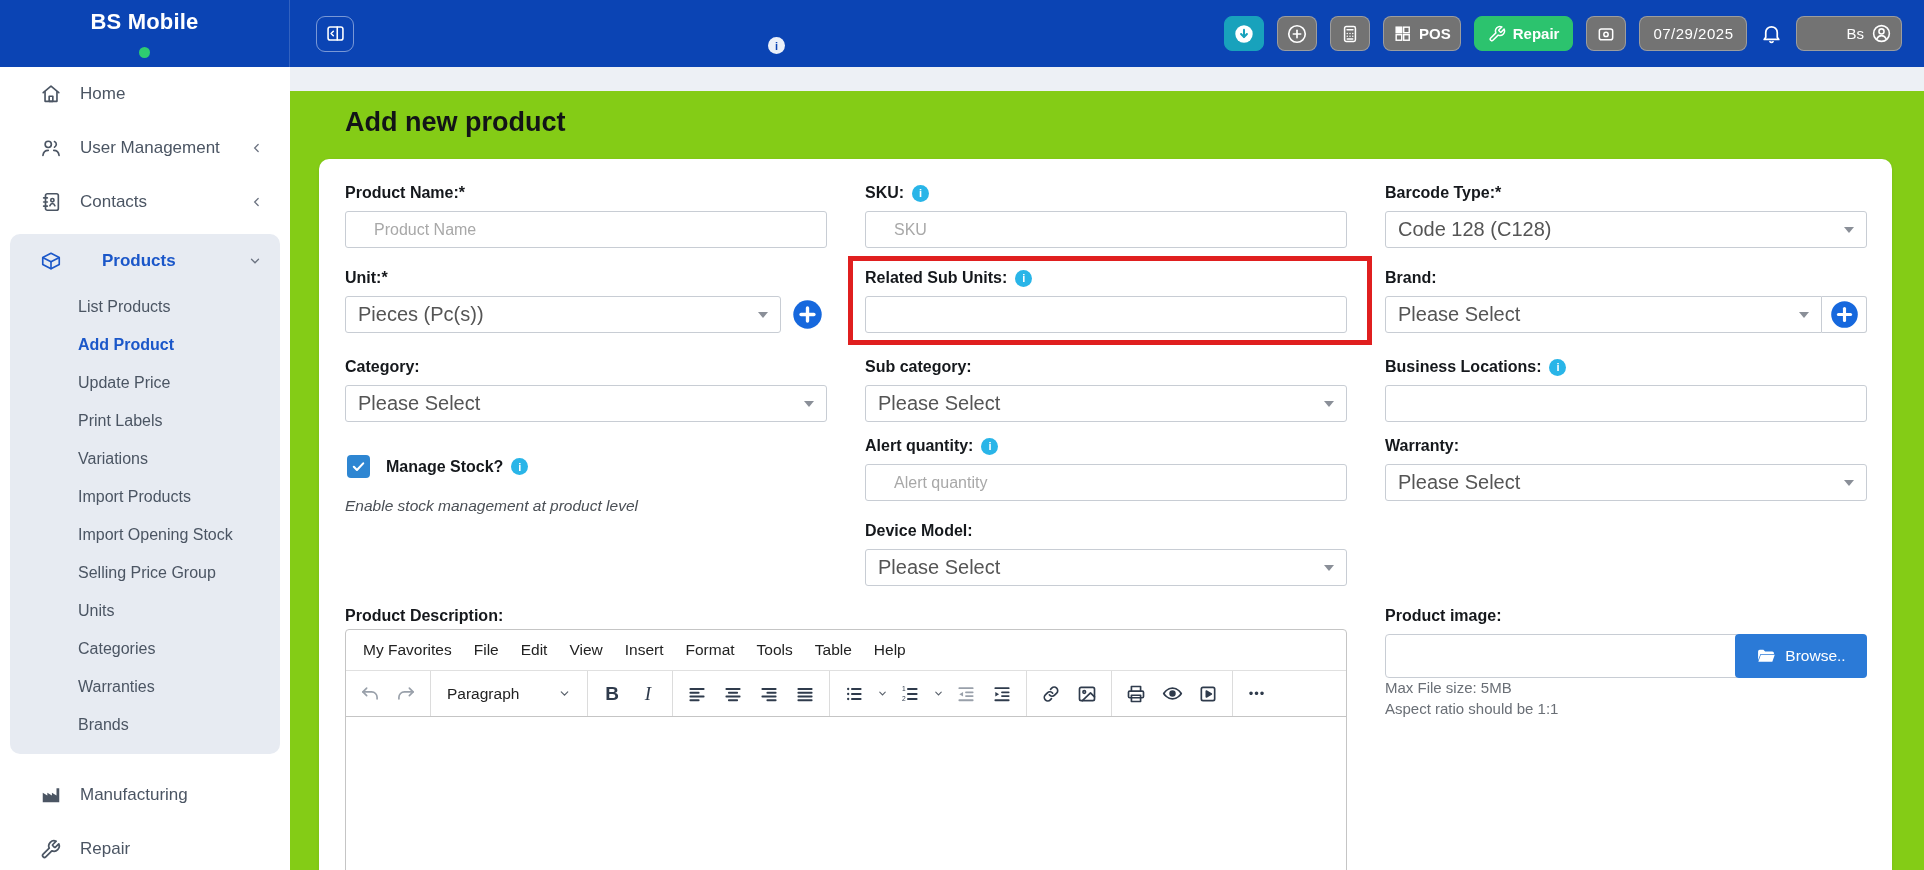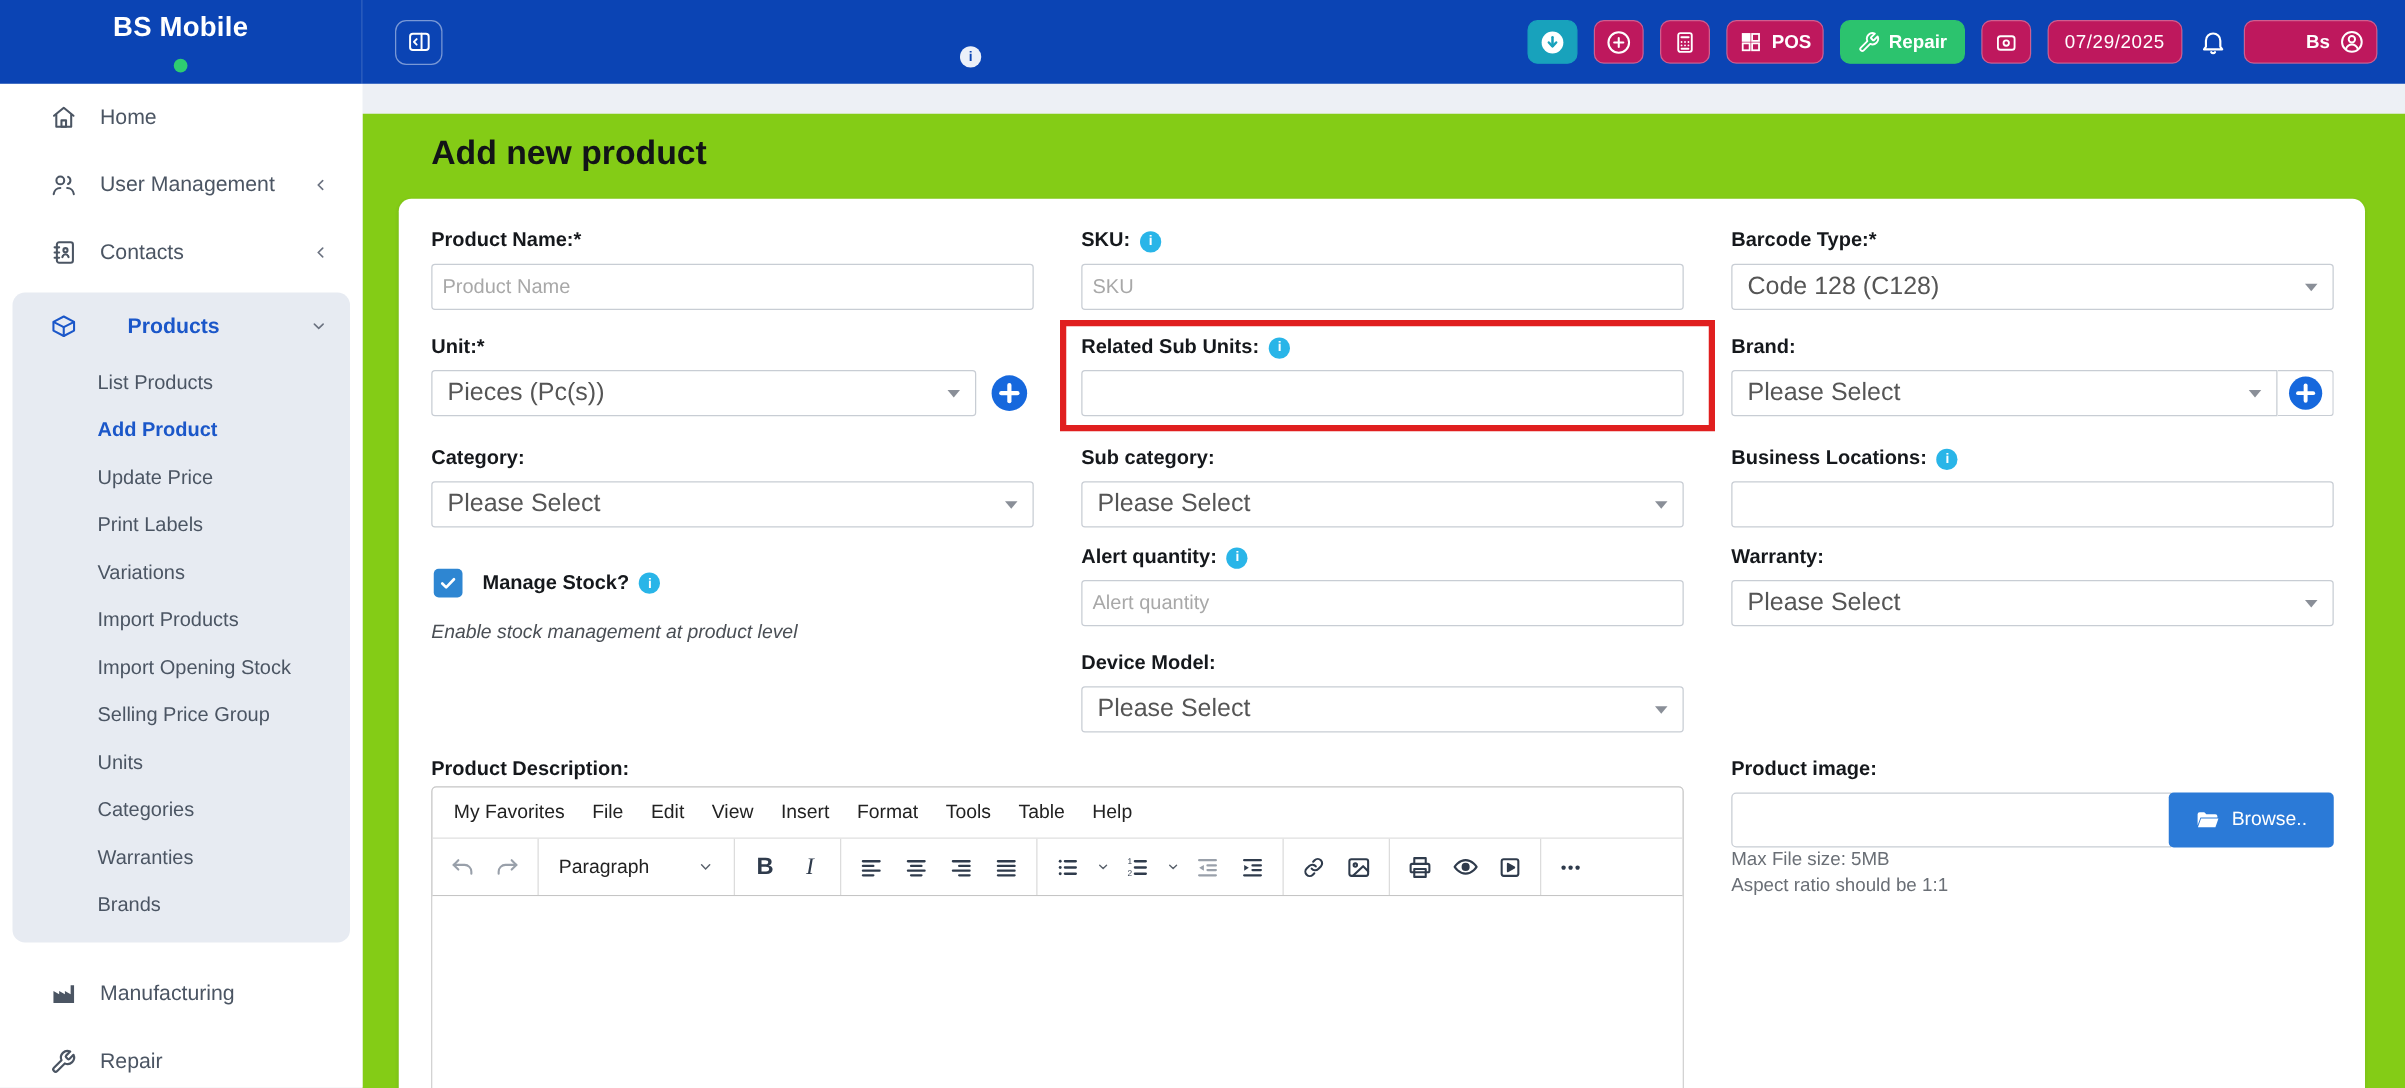--- a/index.html
+++ b/index.html
@@ -14,29 +14,29 @@
   .brand { color:#fff; font-size:22px; font-weight:bold; letter-spacing:.2px; }
   .brand-dot { width:11px; height:11px; border-radius:50%; background:#2ecc71; margin-top:3px; }
   .collapse-btn { margin-left:26px; width:38px; height:36px; border-radius:9px;
     border:1px solid rgba(255,255,255,.45); background:transparent; color:#fff;
     display:flex; align-items:center; justify-content:center; cursor:pointer; }
   .tb-center-info { position:absolute; left:768px; top:37px; width:17px; height:17px;
     border-radius:50%; background:rgba(255,255,255,.92); color:#0b44b4;
     font-size:11px; font-weight:bold; display:flex; align-items:center; justify-content:center; }
   .tb-right { margin-left:auto; margin-right:22px; display:flex; align-items:center; gap:13px; }
   .tb-btn { height:35px; border-radius:8px; border:1px solid rgba(255,255,255,.30);
-    background:#be185d; color:#fff; display:flex; align-items:center; justify-content:center;
+    background:#737373; color:#fff; display:flex; align-items:center; justify-content:center;
     padding:0 9px; gap:7px; font-size:15px; cursor:pointer; }
   .tb-btn.square { width:40px; padding:0; }
   .tb-btn.teal { background:#18a2bc; border-color:#18a2bc; width:40px; padding:0; }
   .tb-btn.green { background:#2cc36e; border-color:#2cc36e; font-weight:bold; padding:0 13px; }
   .tb-btn .lbl { font-weight:bold; }
   .tb-date { font-size:15px; letter-spacing:.5px; padding:0 13px;align-items:center; }
   .tb-bell { color:#fff; display:flex; align-items:center; cursor:pointer; }
-  .tb-user { font-weight:bold;padding-left:40px; }
+  .tb-user { font-weight:normal;padding-left:40px; }
 
   
   .sidebar { position:absolute; left:0; top:67px; width:290px; height:803px;
     background:#ffffff; z-index:20; color:#4b5563; }
   .side-item { height:54px; display:flex; align-items:center; gap:18px;
     padding-left:40px; font-size:17px; position:relative; cursor:pointer; color:#4b5563; }
   .side-item .sicon { width:22px; height:22px; display:flex; align-items:center; color:#4b5563; }
   .side-chev { position:absolute; right:26px; color:#6b7280; display:flex; }
   .prod-block { margin:5px 10px 8px 10px; background:#e7ebf2; border-radius:10px; padding-bottom:10px; }
   .prod-block .side-item { color:#1b57c9; font-weight:bold; padding-left:30px;gap:40px; }
@@ -51,21 +51,21 @@
   .card { position:absolute; left:29px; top:68px; width:1573px; height:980px;
     background:#fff; border-radius:10px; box-shadow:0 1px 3px rgba(20,30,60,.10); }
 
   .fg { position:absolute; width:482px; }
   .flabel { font-size:16px; font-weight:bold; color:#15181c; display:flex;
     align-items:center; gap:8px; margin-bottom:9px; }
   .info { width:17px; height:17px; border-radius:50%; background:#29b5e8; color:#fff;
     font-size:11px; font-weight:bold; display:inline-flex; align-items:center;
     justify-content:center; font-style:normal; cursor:pointer; }
   .tinput { width:100%; height:37px; border:1px solid #c8cdd4; border-radius:3px;
-    padding:0 8px; font-size:16px; color:#444; background:#fff;
+    padding:0 28px; font-size:16px; color:#444; background:#fff;
     font-family:"Liberation Sans", sans-serif; }
   .tinput::placeholder { color:#a8a8a8; }
   .sel { width:100%; height:37px; border:1px solid #c8cdd4; border-radius:3px;
     background:#fff; display:flex; align-items:center; justify-content:space-between;
     padding:0 12px; cursor:pointer; }
   .selval { font-size:20px; color:#555; }
   .sel-arrow { width:0; height:0; border-left:5px solid transparent;
     border-right:5px solid transparent; border-top:6px solid #8a8f98; }
   .plus-btn { width:31px; height:31px; border:none; background:transparent; padding:0; cursor:pointer; display:flex; }
   .addon-cell { width:45px; height:37px; border:1px solid #c8cdd4; border-left:none;

